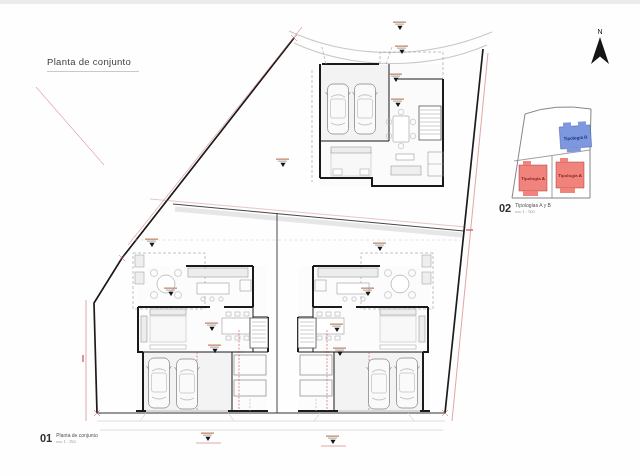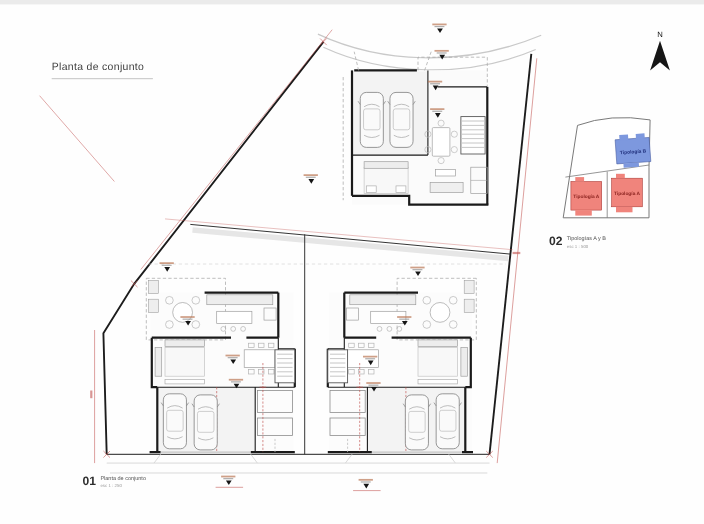--- a/index.html
+++ b/index.html
@@ -9,22 +9,22 @@
   svg{position:absolute;}
   .main-svg{left:0;top:0;}
   .title{position:absolute;left:47px;top:56px;font-size:9.5px;color:#3d3d3d;
          letter-spacing:.3px;padding-bottom:4px;border-bottom:1px solid #c9c9c9;
          min-width:92px;}
   .sheet-label{position:absolute;display:flex;gap:4px;align-items:flex-start;}
   .sheet-label .num{font-size:11px;font-weight:bold;color:#2e2e2e;line-height:10px;}
   .sheet-label .txt{display:flex;flex-direction:column;}
   .sheet-label .txt .t{font-size:5px;color:#555;line-height:5px;}
   .sheet-label .txt .s{font-size:4px;color:#9a9a9a;line-height:5px;margin-top:1px;}
-  #label-01{left:40px;top:433px;margin-left:35px;}
-  #label-02{left:499px;top:215px;}
+  #label-01{left:40px;top:433px;}
+  #label-02{left:499px;top:203px;}
   text{font-family:"Liberation Sans", sans-serif;}
 </style>
 </head>
 <body>
 
 <div id="canvas">
   <div id="topstrip"></div>
 
   <svg class="main-svg" width="640" height="476" viewBox="0 0 640 476">
     <defs>

